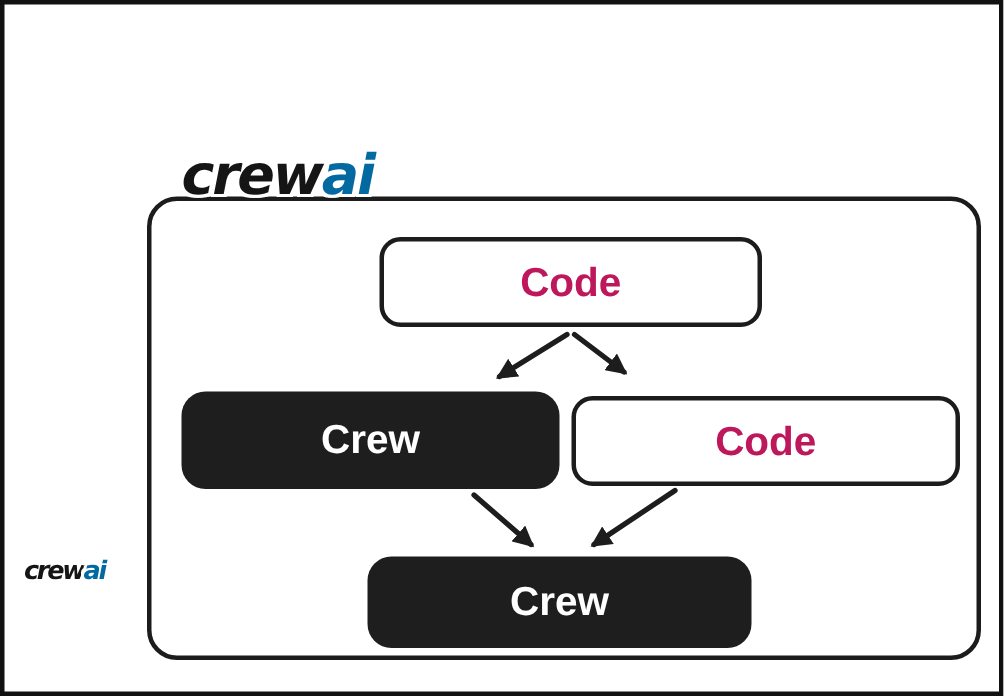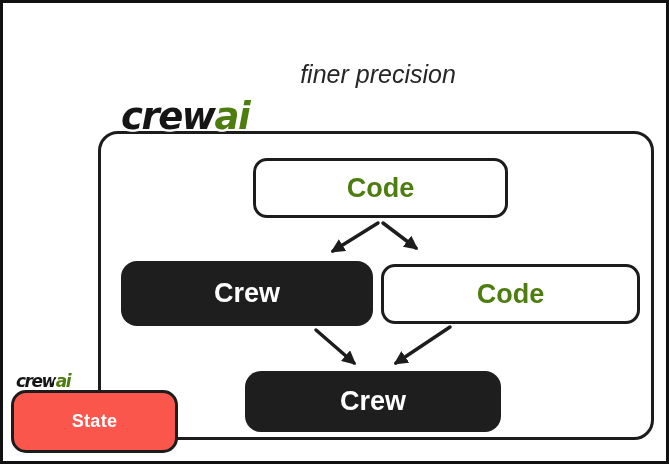--- a/index.html
+++ b/index.html
@@ -52,32 +52,32 @@
     left:112px;top:94px;
     font-size:37px;line-height:40px;
     padding:0 6px;
   }
   .logo-small{
     left:13px;top:369px;
     font-size:17px;line-height:18px;
     z-index:8;
   }
   .logo .crew{color:#151515;}
-  .logo .ai{color:#4d7c0f;}
+  .logo .ai{color:#0369a1;}
   .node{
     position:absolute;
     display:flex;align-items:center;justify-content:center;
     font-size:27px;font-weight:bold;
     z-index:3;
   }
   .node.outline{
     background:#fff;
     border:3px solid var(--ink);
     border-radius:14px;
-    color:#4d7c0f;
+    color:#be185d;
   }
   .node.solid{
     background:var(--node-black);
     border-radius:16px;
     color:#ffffff;
   }
   .node-code-top  {left:250px;top:155px;width:255px;height:60px;}
   .node-crew-left {left:118px;top:258px;width:252px;height:65px;}
   .node-code-right{left:378px;top:261px;width:259px;height:60px;}
   .node-crew-bottom{left:242px;top:368px;width:256px;height:61px;}
@@ -97,21 +97,20 @@
   .state-label{
     color:#ffffff;font-size:18px;font-weight:bold;
     letter-spacing:0.3px;
   }
 </style>
 </head>
 <body>
 
 <div class="canvas">
 
-  <div class="page-subtitle">finer precision</div>
 
   <div class="logo logo-big"><span class="crew">crew</span><span class="ai">ai</span></div>
 
   <div class="flow-container"></div>
 
   <div class="node outline node-code-top">
     <span>Code</span>
   </div>
 
   <div class="node solid node-crew-left">
@@ -131,19 +130,16 @@
       <marker id="arrowhead" markerUnits="userSpaceOnUse" markerWidth="14" markerHeight="14" viewBox="0 0 10 10" refX="8" refY="5" orient="auto">
         <path d="M0,0 L10,5 L0,10 Z" fill="#1d1d1d"></path>
       </marker>
     </defs>
     <line x1="375" y1="220" x2="330" y2="248" stroke="#1d1d1d" stroke-width="3.5" stroke-linecap="round" marker-end="url(#arrowhead)"></line>
     <line x1="380" y1="220" x2="413" y2="245" stroke="#1d1d1d" stroke-width="3.5" stroke-linecap="round" marker-end="url(#arrowhead)"></line>
     <line x1="313" y1="327" x2="351" y2="360" stroke="#1d1d1d" stroke-width="3.5" stroke-linecap="round" marker-end="url(#arrowhead)"></line>
     <line x1="447" y1="324" x2="393" y2="360" stroke="#1d1d1d" stroke-width="3.5" stroke-linecap="round" marker-end="url(#arrowhead)"></line>
   </svg>
 
-  <div class="state-box">
-    <span class="state-label">State</span>
-  </div>
 
   <div class="logo logo-small"><span class="crew">crew</span><span class="ai">ai</span></div>
 
 </div>
 
 </body></html>

